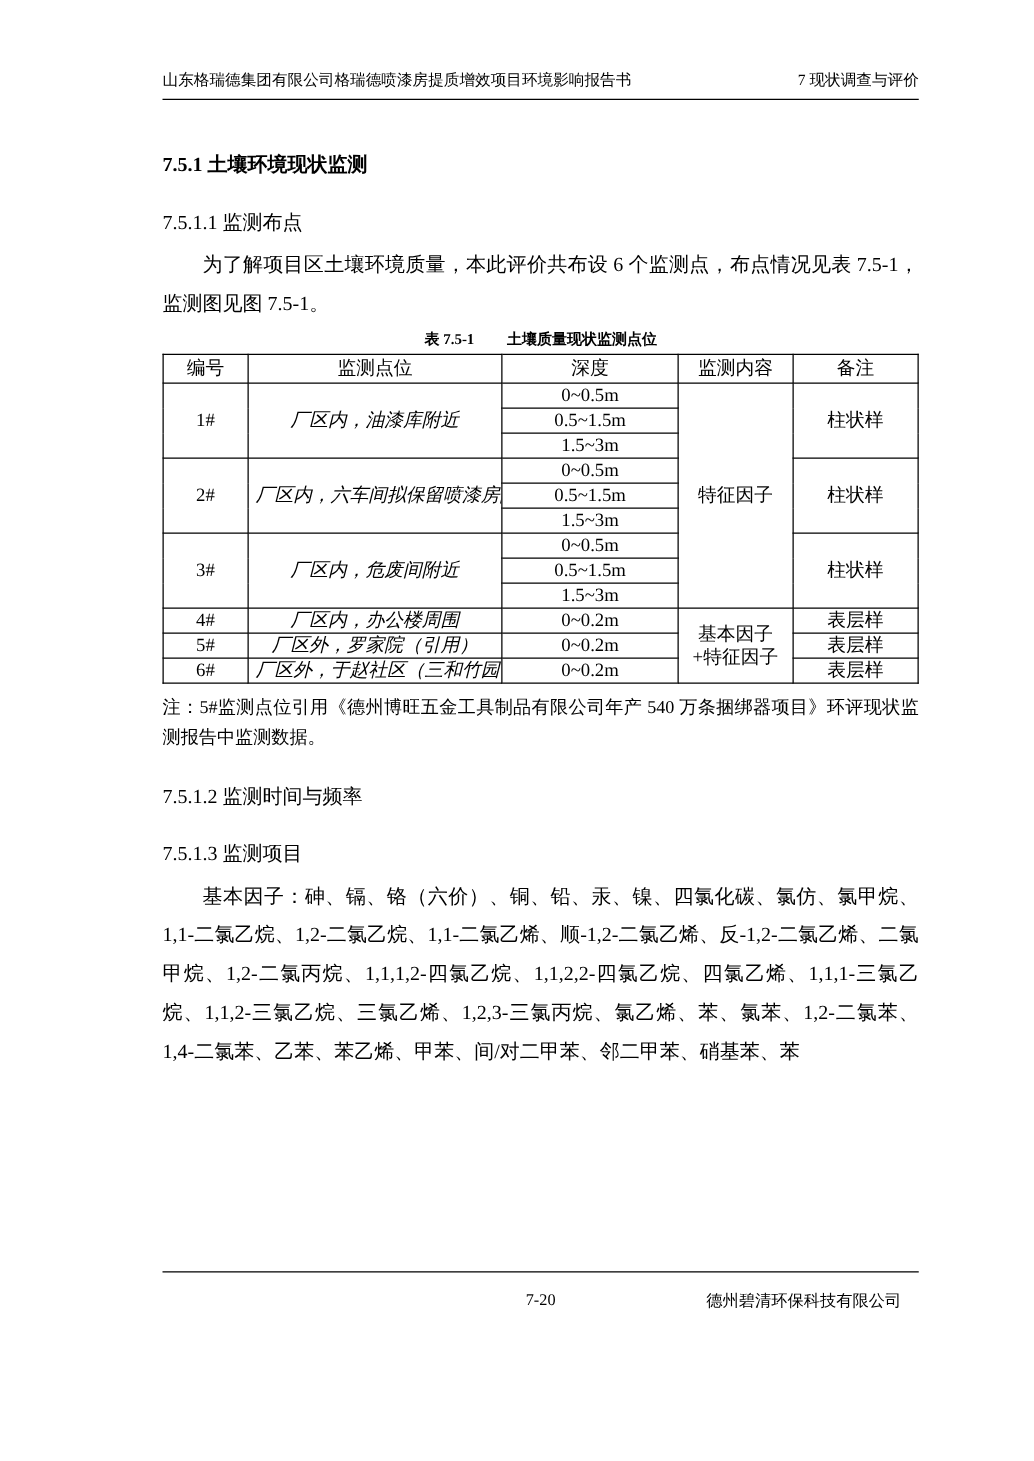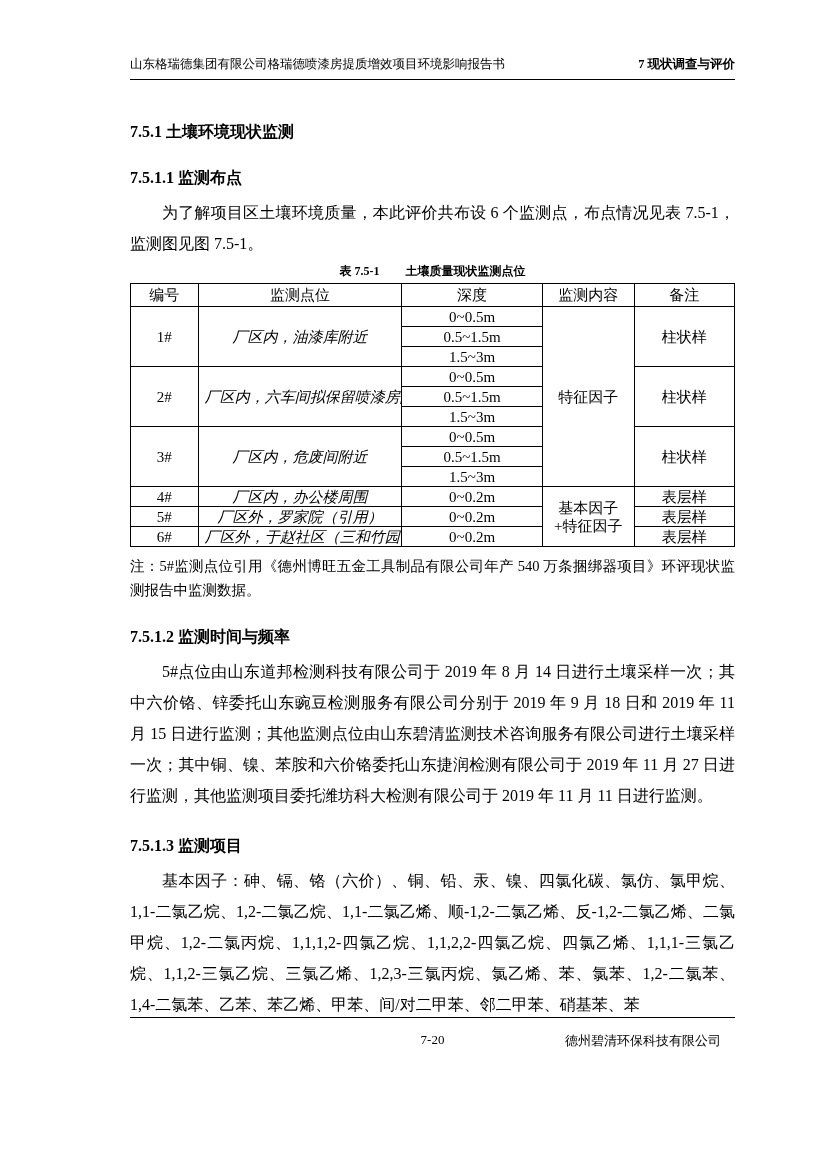--- a/index.html
+++ b/index.html
@@ -15,35 +15,35 @@
 
   
   .page-header {
     position: absolute;
     top: 56px; left: 98px; right: 92px;
     display: flex; justify-content: space-between; align-items: flex-end;
     font-size: 12.5px;
     border-bottom: 1.2px solid #000;
     padding-bottom: 6px;
   }
-  .page-header .right { font-weight: bold; }
+  .page-header .right { font-weight: normal; }
 
   
   .content { position: absolute; top: 96px; left: 98px; right: 92px; }
 
   h1.sec {
     font-size: 19px; font-weight: bold;
     margin: 26px 0 0 0; letter-spacing: 0.5px;
   }
   h2.sec {
     font-size: 16px; font-weight: bold;
     margin: 26px 0 0 0;
   }
   h3.sec {
-    font-size: 16px; font-weight: bold;
+    font-size: 16px; font-weight: normal;
     margin: 25px 0 0 0;
   }
   p.body {
     font-size: 16px; line-height: 31px;
     text-align: justify; text-indent: 2em;
     margin: 8px 0 0 0;
   }
 
   .table-caption {
     text-align: center; font-weight: bold; font-size: 12px;
@@ -190,21 +190,20 @@
           <td class="loc">厂区外，于赵社区（三和竹园）</td>
           <td>0~0.2m</td>
           <td>表层样</td>
         </tr>
       </tbody>
     </table>
 
     <p class="table-note">注：5#监测点位引用《德州博旺五金工具制品有限公司年产 540 万条捆绑器项目》环评现状监测报告中监测数据。</p>
 
     <h3 class="sec">7.5.1.2 监测时间与频率</h3>
-    <p class="body">5#点位由山东道邦检测科技有限公司于 2019 年 8 月 14 日进行土壤采样一次；其中六价铬、锌委托山东豌豆检测服务有限公司分别于 2019 年 9 月 18 日和 2019 年 11 月 15 日进行监测；其他监测点位由山东碧清监测技术咨询服务有限公司进行土壤采样一次；其中铜、镍、苯胺和六价铬委托山东捷润检测有限公司于 2019 年 11 月 27 日进行监测，其他监测项目委托潍坊科大检测有限公司于 2019 年 11 月 11 日进行监测。</p>
 
     <h3 class="sec">7.5.1.3 监测项目</h3>
     <p class="body">基本因子：砷、镉、铬（六价）、铜、铅、汞、镍、四氯化碳、氯仿、氯甲烷、1,1-二氯乙烷、1,2-二氯乙烷、1,1-二氯乙烯、顺-1,2-二氯乙烯、反-1,2-二氯乙烯、二氯甲烷、1,2-二氯丙烷、1,1,1,2-四氯乙烷、1,1,2,2-四氯乙烷、四氯乙烯、1,1,1-三氯乙烷、1,1,2-三氯乙烷、三氯乙烯、1,2,3-三氯丙烷、氯乙烯、苯、氯苯、1,2-二氯苯、1,4-二氯苯、乙苯、苯乙烯、甲苯、间/对二甲苯、邻二甲苯、硝基苯、苯</p>
 
   </div>
 
   <div class="page-footer">
     <span class="page-num">7-20</span>
     <span class="company">德州碧清环保科技有限公司</span>
   </div>

